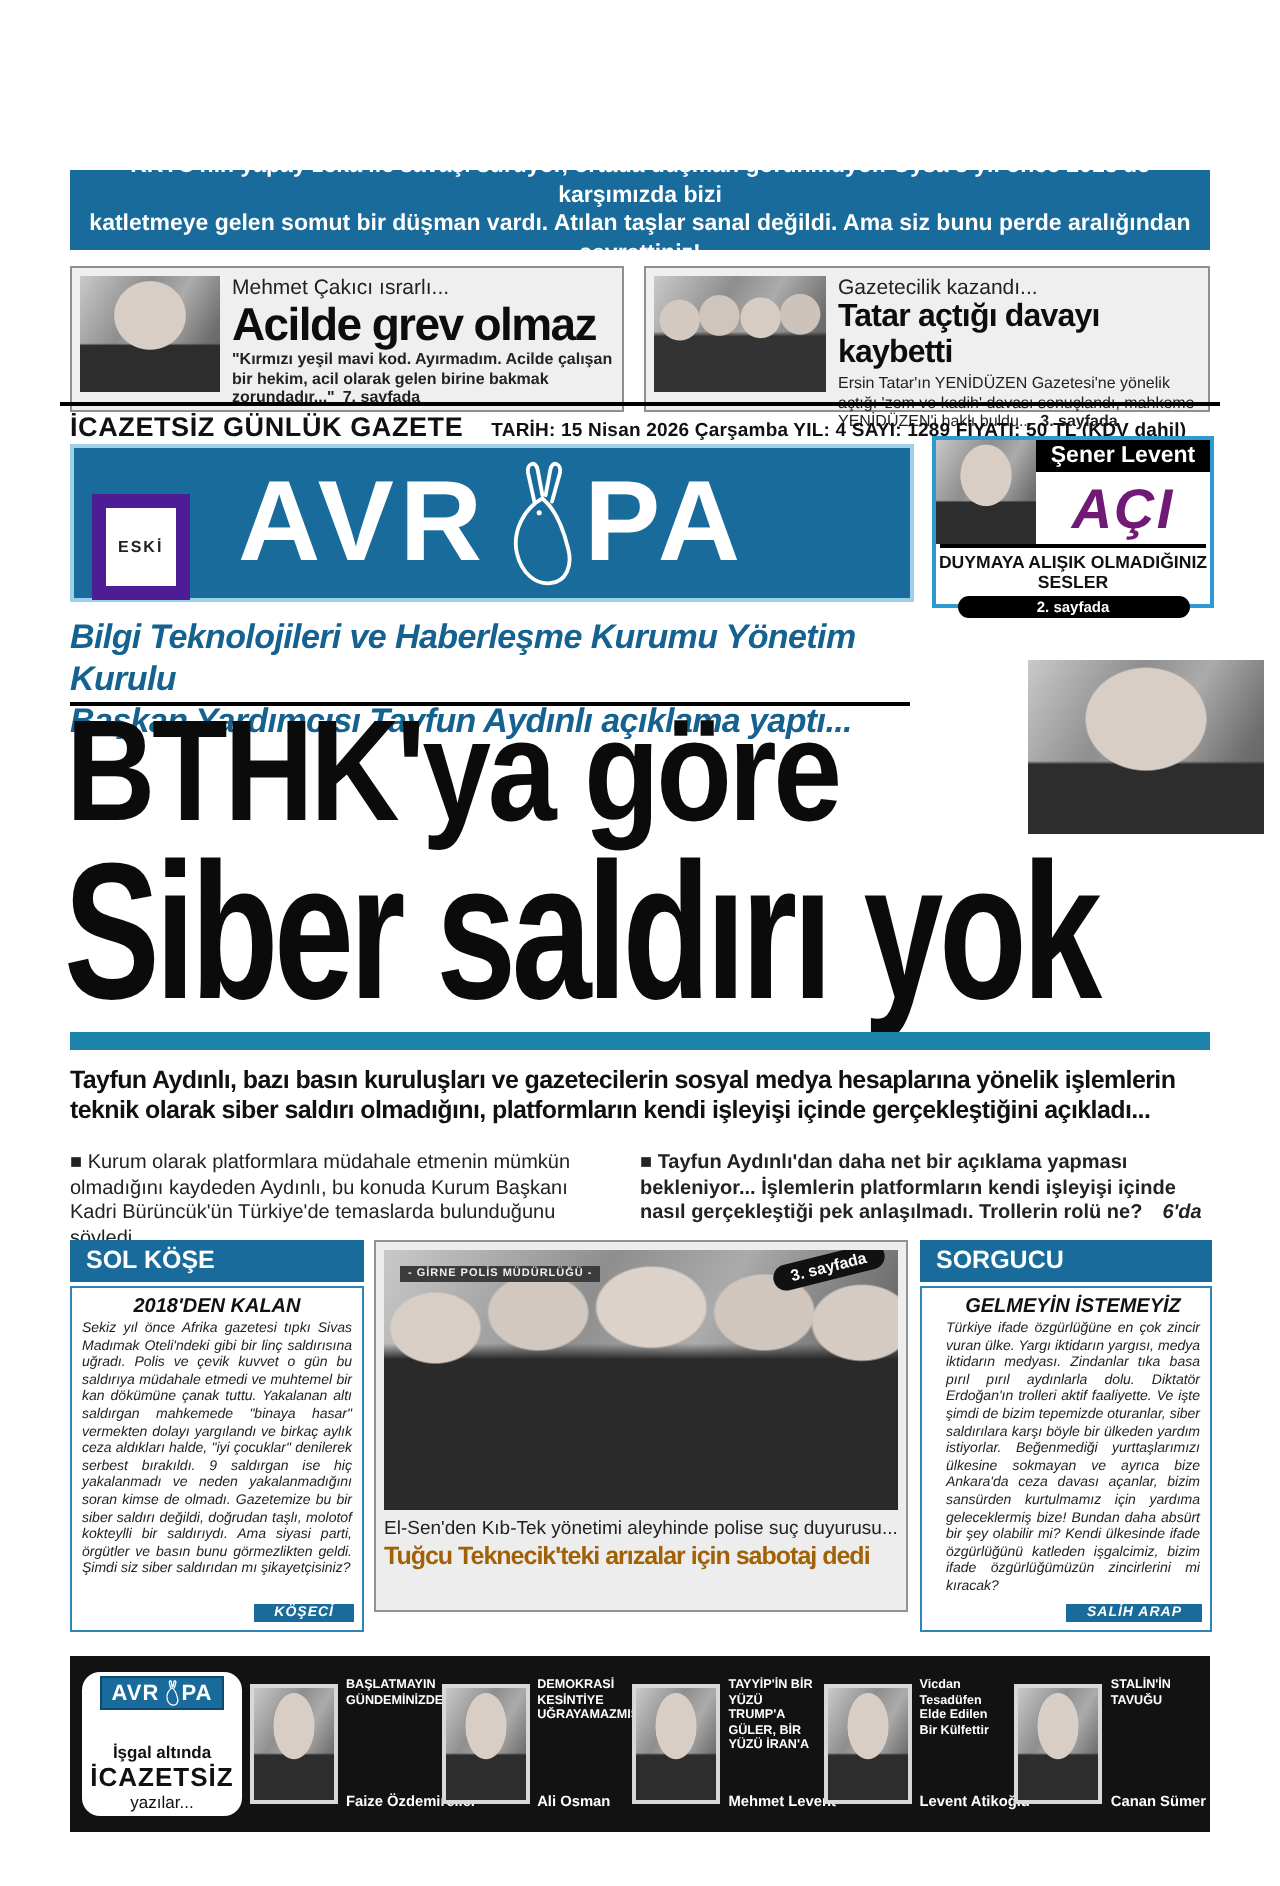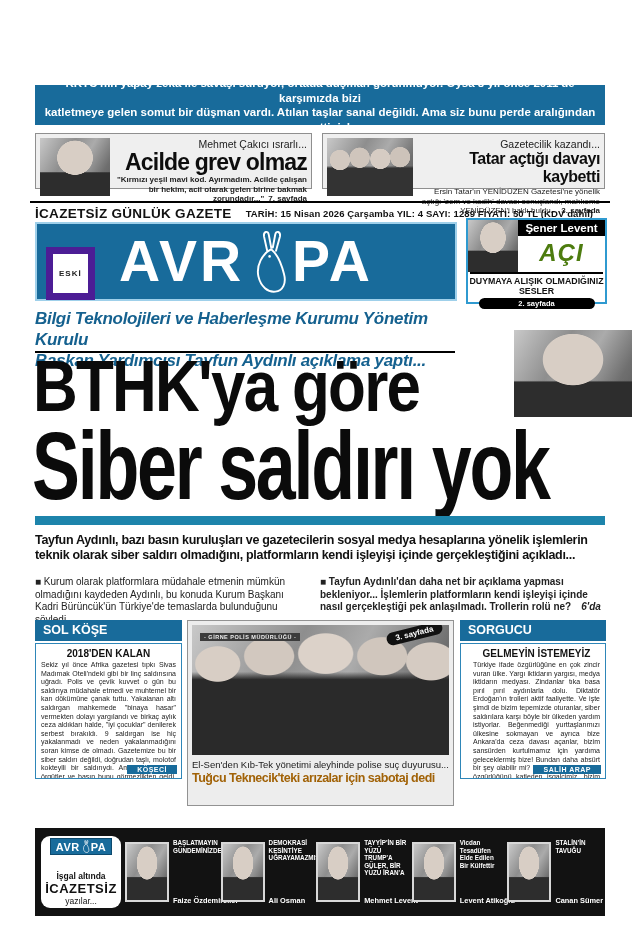--- a/index.html
+++ b/index.html
@@ -5,58 +5,58 @@
   html,body{margin:0;padding:0;background:#fff;}
   .page{position:relative;width:640px;height:943px;background:#fff;overflow:hidden;
         font-family:"Liberation Sans", sans-serif;color:#111;}
 
   
   .banner{position:absolute;left:35px;top:85px;width:570px;height:40px;background:#186b9b;
           color:#fff;font-weight:bold;font-size:11.5px;line-height:14.5px;text-align:center;
           display:flex;flex-direction:column;justify-content:center;box-sizing:border-box;}
 
   
-  .teaser{position:absolute;top:133px;height:56px;background:#efefef;border:1px solid #8f8f8f;
-          box-sizing:border-box;display:flex;padding:4px;text-align:right;}
+  .teaser{position:absolute;top:133px;height:73px;background:#efefef;border:1px solid #8f8f8f;
+          box-sizing:border-box;display:flex;padding:4px;}
   .teaser.left{left:35px;width:277px;}
   .teaser.right{left:322px;width:283px;}
   .teaser .photo{flex:none;margin-right:6px;}
   .t-photo-1{width:70px;height:58px;}
   .t-photo-2{width:86px;height:58px;}
   .teaser .txt{flex:1;min-width:0;}
   .t-kicker{font-size:10.5px;color:#222;}
   .t-title1{font-size:23px;font-weight:bold;letter-spacing:-0.8px;line-height:24px;color:#0d0d0d;}
   .t-title2{font-size:16px;font-weight:bold;letter-spacing:-0.4px;line-height:18px;color:#0d0d0d;}
   .t-body{font-size:8px;line-height:9.5px;color:#222;margin-top:1px;}
   .t-body.b{font-weight:bold;}
   .t-ref{font-weight:bold;font-size:8px;white-space:nowrap;margin-left:4px;}
 
   
   .rule-top{position:absolute;left:30px;top:201px;width:580px;height:2px;background:#000;}
-  .dateline{position:absolute;left:35px;top:205px;width:575px;height:16px;display:flex;align-items:center;}
+  .dateline{position:absolute;left:35px;top:205px;width:575px;height:16px;display:flex;align-items:flex-end;}
   .d-gazette{font-size:13.5px;font-weight:bold;letter-spacing:0.3px;}
   .d-details{font-size:9.5px;font-weight:bold;margin-left:14px;letter-spacing:0.1px;}
 
   
   .masthead{position:absolute;left:35px;top:222px;width:422px;height:79px;background:#186b9b;
             border:2px solid #9fd0ea;box-sizing:border-box;display:flex;align-items:center;justify-content:center;}
   .m-eski{position:absolute;left:9px;top:23px;background:#fff;border:7px solid #4c1d95;color:#222;
           font-size:8px;font-weight:bold;letter-spacing:1px;padding:15px 6px;}
   .m-word{color:#fff;font-weight:bold;font-size:57px;letter-spacing:3px;line-height:1;display:flex;align-items:center;}
   .m-rabbit{width:44px;height:64px;margin:0 2px;}
 
   
   .levent{position:absolute;left:466px;top:218px;width:141px;height:86px;background:#fff;
           border:2px solid #2f9ad0;box-sizing:border-box;}
   .l-row{display:flex;height:52px;border-radius:25px;}
   .l-photo{width:50px;height:52px;flex:none;}
   .l-right{flex:1;display:flex;flex-direction:column;align-items:center;}
   .l-name{background:#000;color:#fff;font-weight:bold;font-size:11.5px;line-height:16px;width:100%;
           text-align:center;white-space:nowrap;}
-  .l-aci{color:#4d7c0f;font-weight:bold;font-style:italic;font-size:24px;letter-spacing:1px;margin-top:3px;}
+  .l-aci{color:#701a75;font-weight:bold;font-style:italic;font-size:28px;letter-spacing:1px;margin-top:3px;}
   .l-div{height:2px;background:#000;margin:0 2px;}
   .l-title{font-size:8.8px;font-weight:bold;text-align:center;line-height:10px;margin-top:2px;}
   .l-pill{background:#000;color:#fff;font-size:7.5px;font-weight:bold;text-align:center;border-radius:7px;
           width:116px;margin:2px auto 0;line-height:11px;}
 
   
   .kicker{position:absolute;left:35px;top:308px;width:440px;color:#15618f;font-weight:bold;font-style:italic;
           font-size:17px;line-height:21px;letter-spacing:-0.3px;}
   .kicker-rule{position:absolute;left:35px;top:351px;width:420px;height:2px;background:#000;}
   .hl1{position:absolute;left:33px;top:352px;font-weight:bold;font-size:72px;line-height:0.95;
@@ -70,22 +70,22 @@
   .bullet{position:absolute;top:576px;font-size:10px;line-height:12.5px;color:#222;}
   .bullet.bl{left:35px;width:272px;}
   .bullet.br{left:320px;width:287px;font-weight:bold;}
   .b-ref{font-style:italic;font-weight:bold;margin-left:10px;}
 
   
   .col-head{position:absolute;top:620px;height:21px;background:#186b9b;color:#fff;font-weight:bold;
             font-size:12.5px;line-height:21px;padding-left:8px;box-sizing:border-box;}
   .col-head.lh{left:35px;width:147px;}
   .col-head.rh{left:460px;width:146px;}
-  .col-box{position:absolute;top:643px;height:136px;border:1px solid #2e86b8;background:#fff;
-           box-sizing:border-box;padding:4px 5px;overflow:hidden;}
+  .col-box{position:absolute;top:643px;height:173px;border:1px solid #2e86b8;background:#fff;
+           box-sizing:border-box;padding:4px 5px;overflow:hidden;font-style:italic;}
   .col-box.lb{left:35px;width:147px;}
   .col-box.rb{left:460px;width:146px;padding-left:12px;}
   .c-title{font-size:10px;font-weight:bold;text-align:center;margin-bottom:2px;}
   .c-body{font-size:7px;line-height:8.6px;text-align:justify;color:#222;}
   .c-tag{position:absolute;right:4px;bottom:4px;background:#186b9b;color:#fff;font-size:7px;
          font-weight:bold;padding:1px 10px;letter-spacing:0.5px;}
 
   
   .center-box{position:absolute;left:187px;top:620px;width:267px;height:186px;background:#ededed;
               border:1px solid #929292;box-sizing:border-box;padding:4px;}
@@ -133,21 +133,21 @@
       radial-gradient(ellipse 10% 15% at 74% 24%, #d0c6bd 0 95%, transparent 100%),
       radial-gradient(ellipse 10% 15% at 93% 28%, #d5cbc2 0 95%, transparent 100%),
       linear-gradient(transparent 36%, #2a2a2a 42%);}
 </style>
 </head>
 <body>
 
 <div class="page">
 
   <div class="banner">
-    <div>KKTC'nin yapay zeka ile savaşı sürüyor, ortada düşman görünmüyor. Oysa 8 yıl önce 2011'de karşımızda bizi</div>
+    <div>KKTC'nin yapay zeka ile savaşı sürüyor, ortada düşman görünmüyor. Oysa 8 yıl önce 2018'de karşımızda bizi</div>
     <div>katletmeye gelen somut bir düşman vardı. Atılan taşlar sanal değildi. Ama siz bunu perde aralığından seyrettiniz!</div>
   </div>
 
   <div class="teaser left">
     <div class="photo portrait t-photo-1"></div>
     <div class="txt">
       <div class="t-kicker">Mehmet Çakıcı ısrarlı...</div>
       <div class="t-title1">Acilde grev olmaz</div>
       <div class="t-body b"><span>"Kırmızı yeşil mavi kod. Ayırmadım. Acilde çalışan bir hekim, acil olarak gelen birine bakmak zorundadır..."</span><span class="t-ref">7. sayfada</span></div>
     </div>

